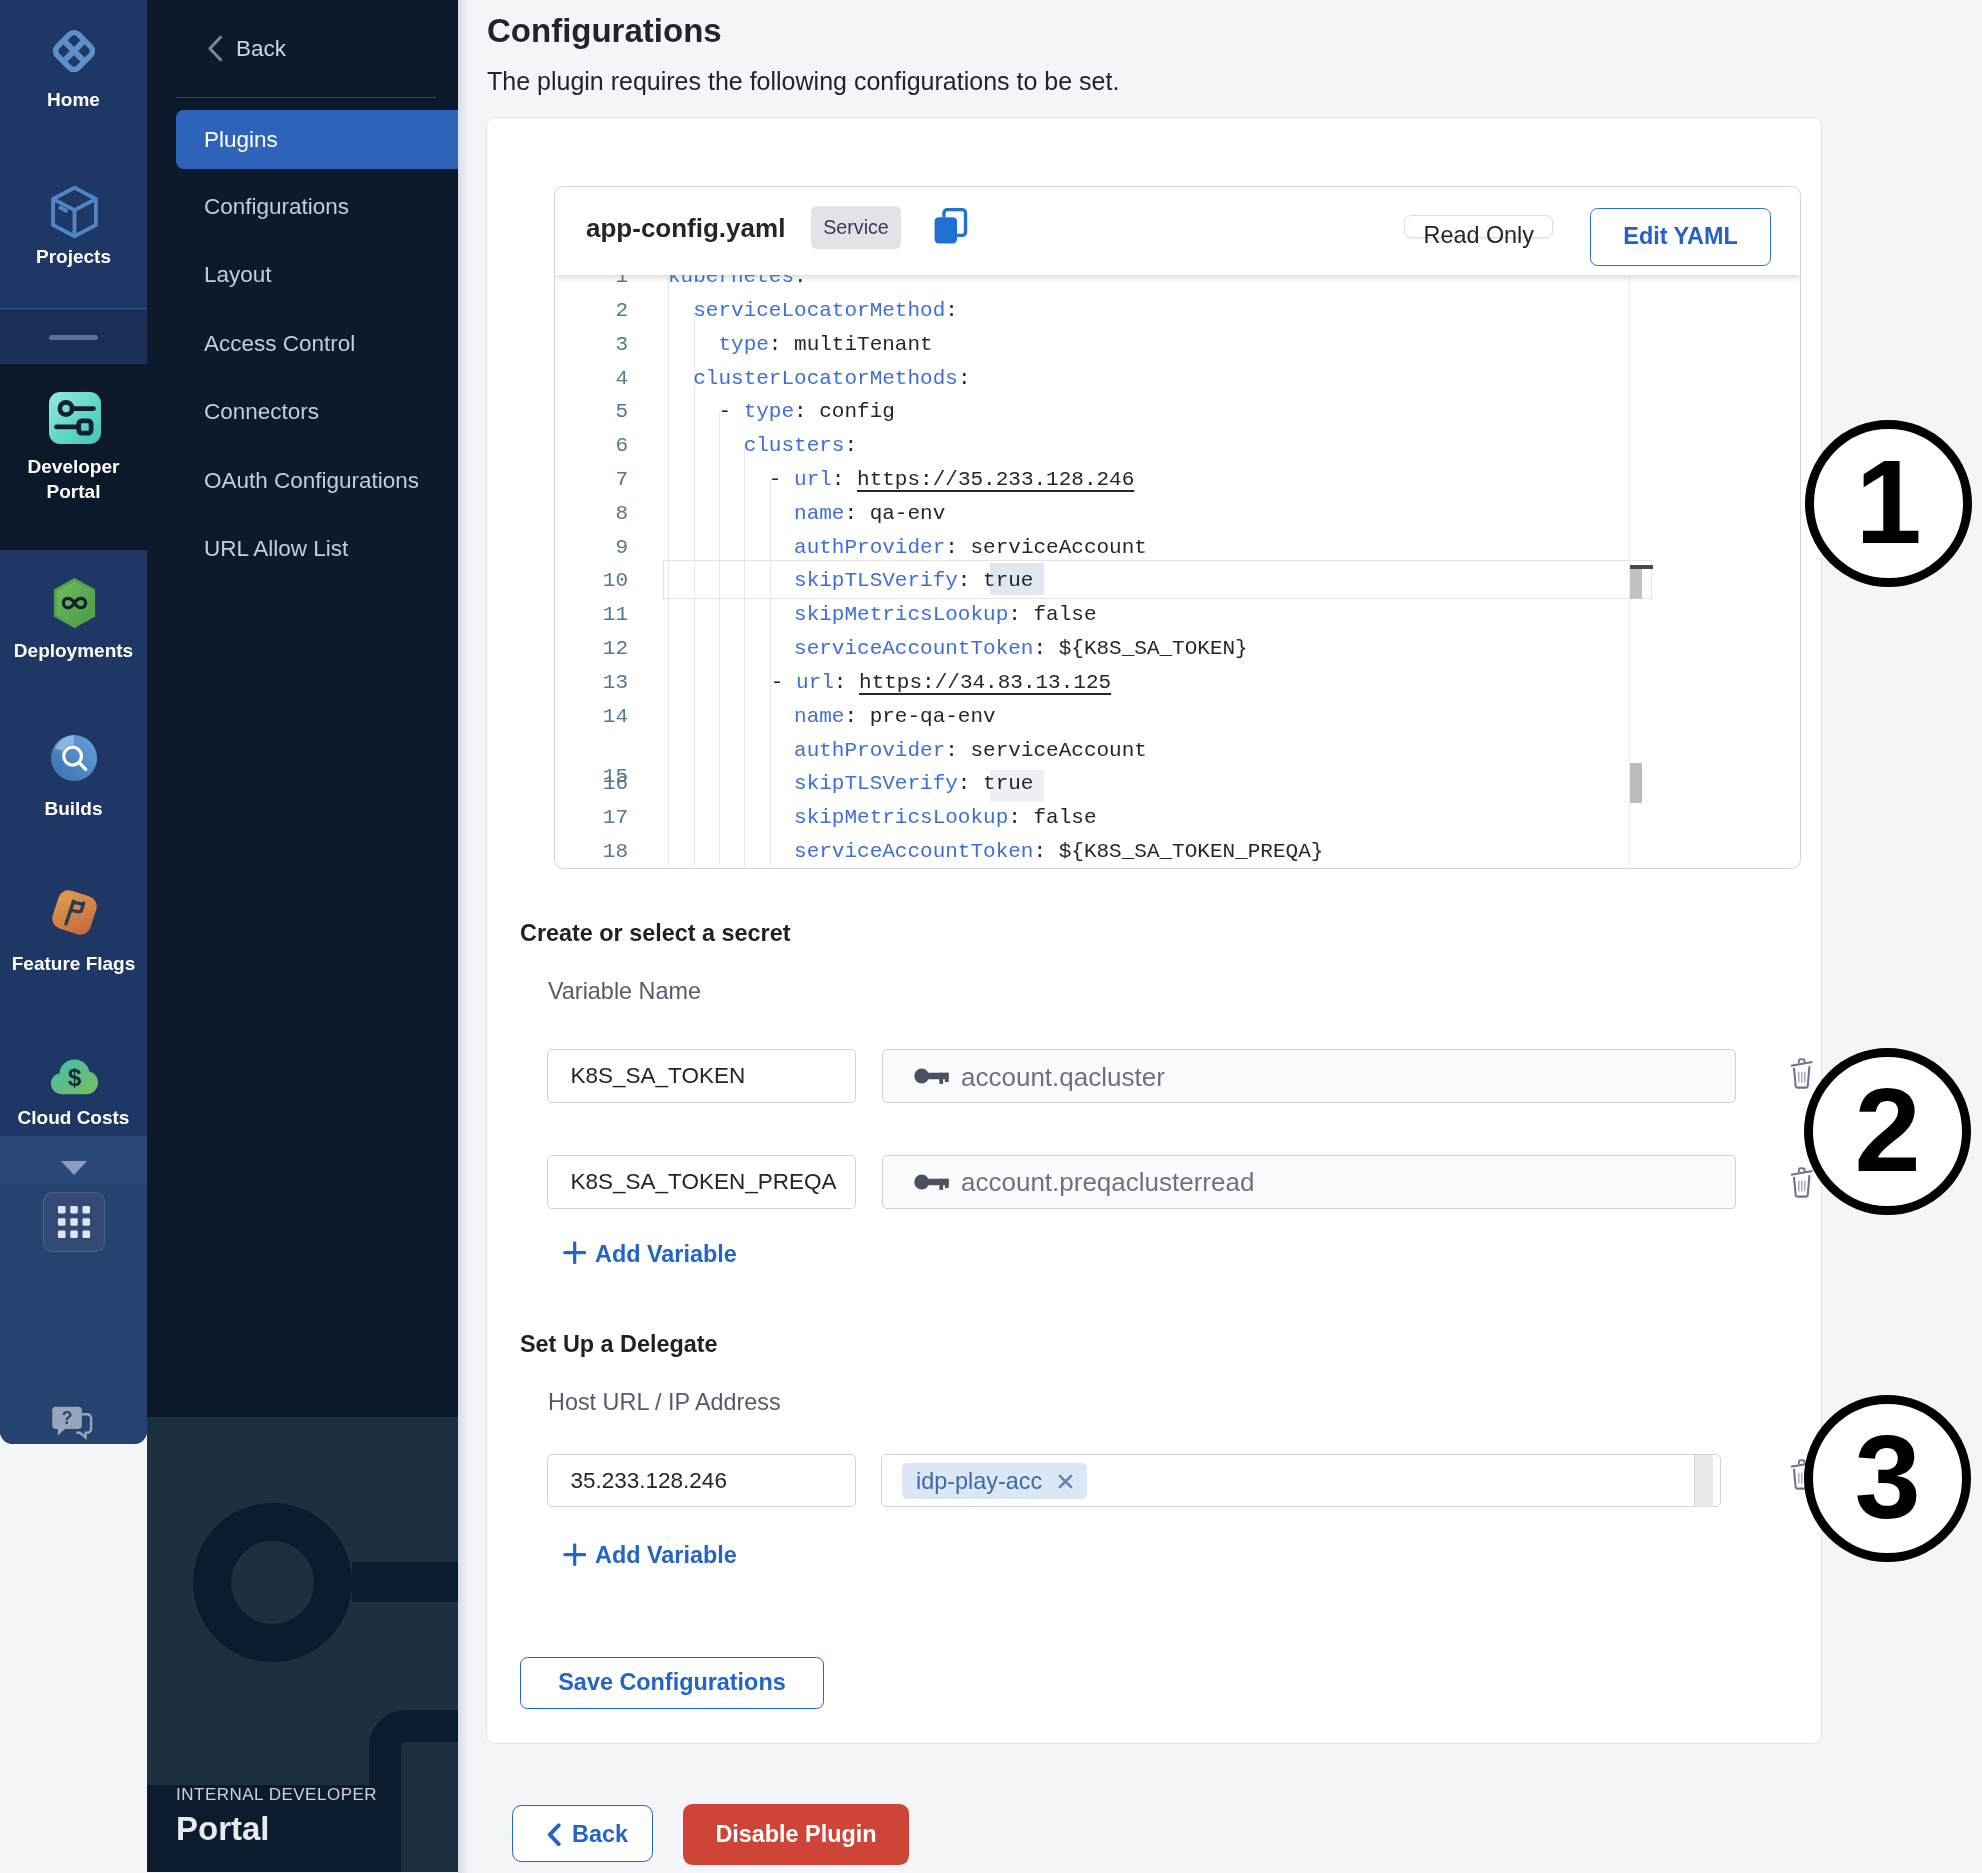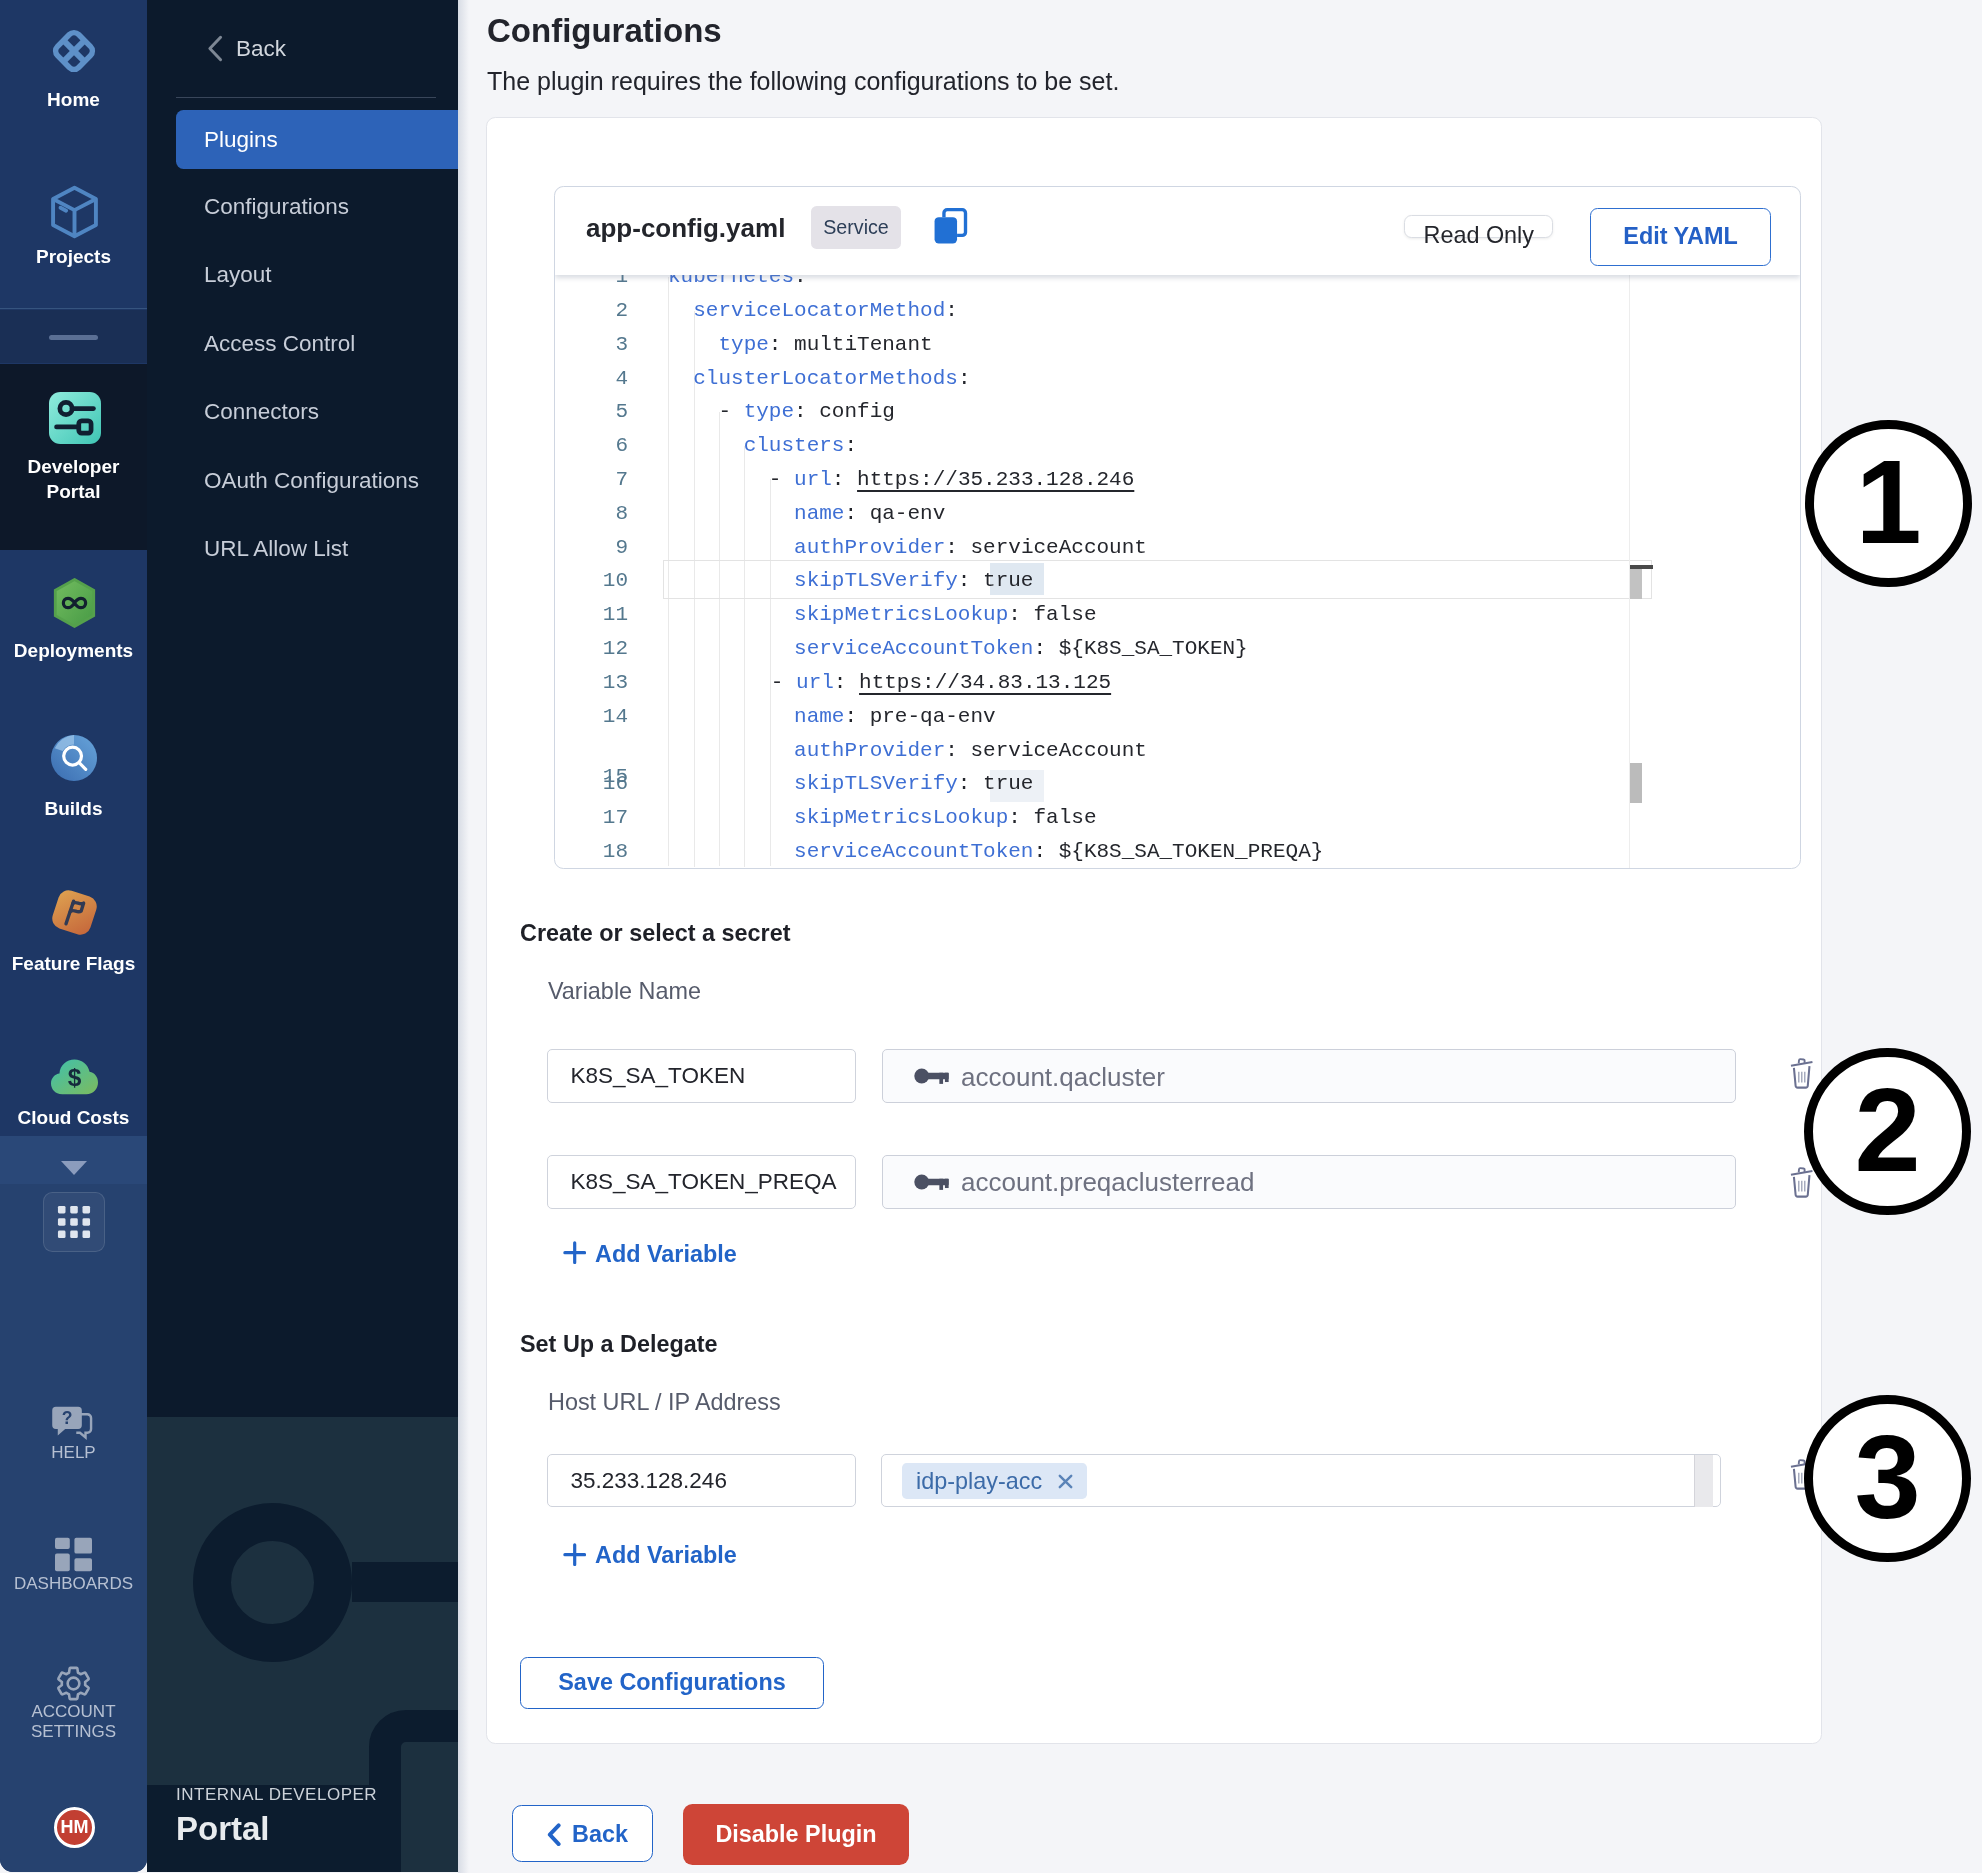--- a/index.html
+++ b/index.html
@@ -3,21 +3,21 @@
 <meta charset="utf-8">
 <style>
 * { margin:0; padding:0; box-sizing:border-box; }
 html,body { width:1983px; height:1874px; background:#fff; }
 body { font-family:"Liberation Sans", sans-serif; }
 #app { position:relative; width:1983px; height:1874px; overflow:hidden; background:#f4f5f8; }
 .abs { position:absolute; }
 .cy { transform:translateY(-50%); }
 
 
-#rail { position:absolute; left:0; top:0; width:147px; height:1872px; background:#1e3765; border-radius:0 0 13px 13px; overflow:hidden; z-index:5; }
+#rail { position:absolute; left:0; top:0; width:147px; height:1444px; background:#1e3765; border-radius:0 0 13px 13px; overflow:hidden; z-index:5; }
 .rlab { position:absolute; width:147px; text-align:center; color:#fff; font-size:19px; font-weight:700; white-space:nowrap; }
 .rlab2 { position:absolute; width:147px; text-align:center; color:#b6c0d2; font-size:17px; font-weight:400; white-space:nowrap; }
 
 
 #nav2 { position:absolute; left:147px; top:0; width:311px; height:1872px; background:#0c1a2c; overflow:hidden; z-index:4; }
 .mitem { position:absolute; left:57px; color:#c7cdd8; font-size:22.5px; font-weight:400; white-space:nowrap; }
 
 
 #main { position:absolute; left:458px; top:0; width:1524px; height:1874px; }
 #panel { position:absolute; left:28px; top:117px; width:1336px; height:1627px; background:#fff; border:0.9px solid #e2e4ea; border-radius:9.4px; }

